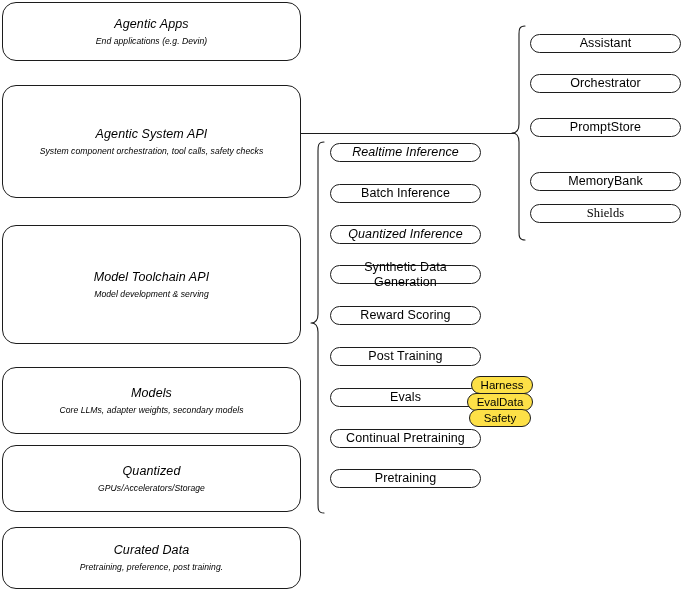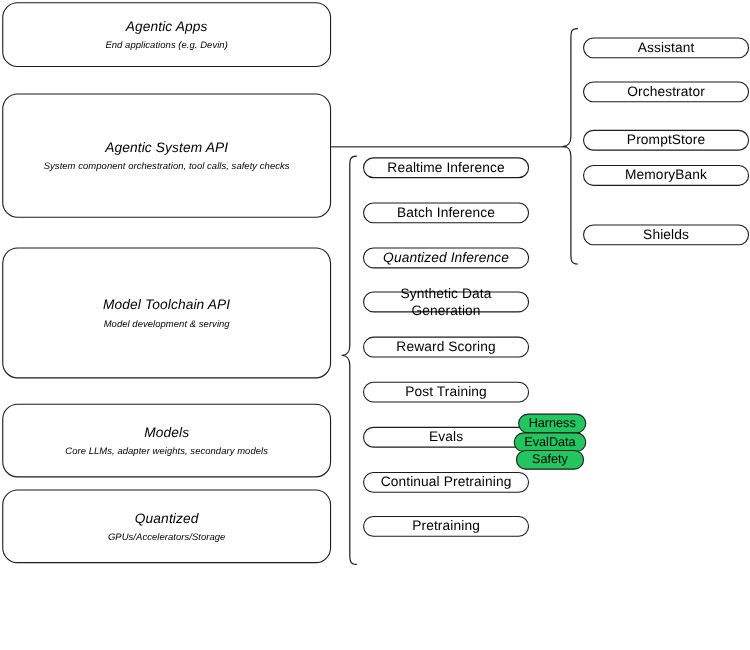--- a/index.html
+++ b/index.html
@@ -60,21 +60,21 @@
   }
   .chip .title { font-size: 12.5px; }
 
   .mid-chip { left: 330px; width: 151px; }
   .right-chip { left: 530px; width: 151px; }
 
   
   .pill {
     position: absolute;
     box-sizing: border-box;
-    background: #22c55e;
+    background: #fde047;
     border: 1px solid #1c1c1c;
     border-radius: 999px;
     display: flex;
     align-items: center;
     justify-content: center;
     font-size: 11.5px;
     color: #000000;
     height: 18px;
     z-index: 6;
   }
@@ -122,48 +122,52 @@
   <div class="node layer" style="top:367px; height:67px;">
     <div class="title">Models</div>
     <div class="subtitle">Core LLMs, adapter weights, secondary models</div>
   </div>
 
   <div class="node layer" style="top:445px; height:67px;">
     <div class="title">Quantized</div>
     <div class="subtitle">GPUs/Accelerators/Storage</div>
   </div>
 
+  <div class="node layer" style="top:527px; height:62px;">
+    <div class="title">Curated Data</div>
+    <div class="subtitle">Pretraining, preference, post training.</div>
+  </div>
 
   <div class="connector-line" style="left:301px; top:133px; width:214px;"></div>
 
   <svg class="brace" style="left:510px; top:24px; width:16px; height:220px;" viewBox="0 0 16 220">
     <path d="M15 2 C9 2, 9 6, 9 10 L9 100 C9 106, 6 109, 2 109 C6 109, 9 112, 9 118 L9 208 C9 212, 9 216, 15 216"></path>
   </svg>
 
   <div class="node chip right-chip" style="top:34px;">
     <div class="title">Assistant</div>
   </div>
   <div class="node chip right-chip" style="top:74px;">
     <div class="title">Orchestrator</div>
   </div>
   <div class="node chip right-chip" style="top:118px;">
     <div class="title">PromptStore</div>
   </div>
-  <div class="node chip right-chip" style="top:150px;">
+  <div class="node chip right-chip" style="top:172px;">
     <div class="title">MemoryBank</div>
   </div>
-  <div class="node chip right-chip" style="top:204px;">
+  <div class="node chip right-chip" style="top:204px;font-family:Liberation Serif, serif;">
     <div class="title">Shields</div>
   </div>
 
   <svg class="brace" style="left:309px; top:139px; width:16px; height:380px;" viewBox="0 0 16 380">
     <path d="M15 3 C9 3, 9 7, 9 12 L9 175 C9 181, 6 184, 2 184 C6 184, 9 187, 9 193 L9 365 C9 370, 9 374, 15 374"></path>
   </svg>
 
-  <div class="node chip mid-chip" style="top:143px;">
+  <div class="node chip mid-chip" style="top:143px;font-style:italic;">
     <div class="title">Realtime Inference</div>
   </div>
   <div class="node chip mid-chip" style="top:184px;">
     <div class="title">Batch Inference</div>
   </div>
   <div class="node chip mid-chip" style="top:225px;font-style:italic;">
     <div class="title">Quantized Inference</div>
   </div>
   <div class="node chip mid-chip" style="top:265px;">
     <div class="title">Synthetic Data Generation</div>

